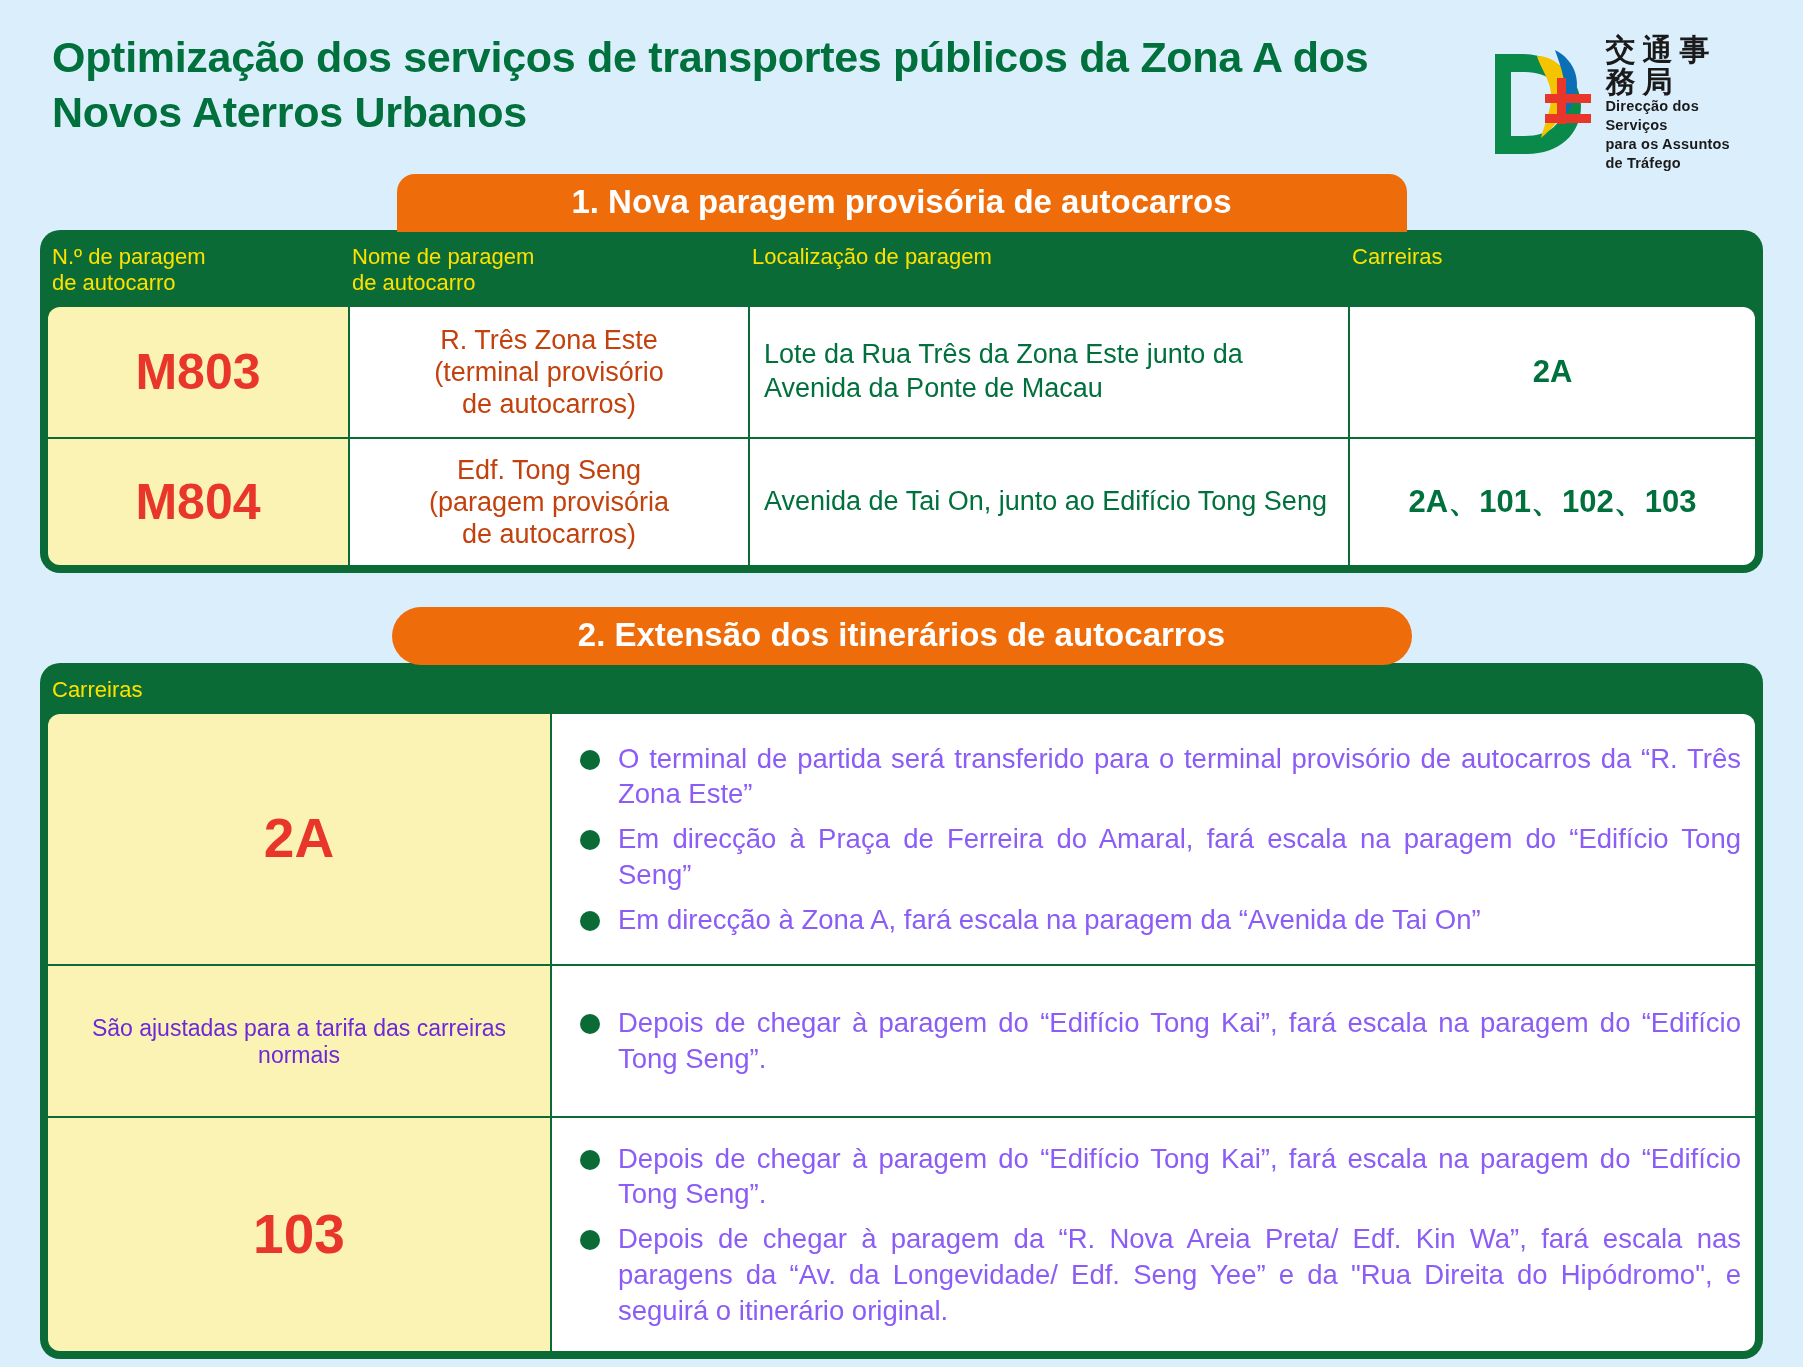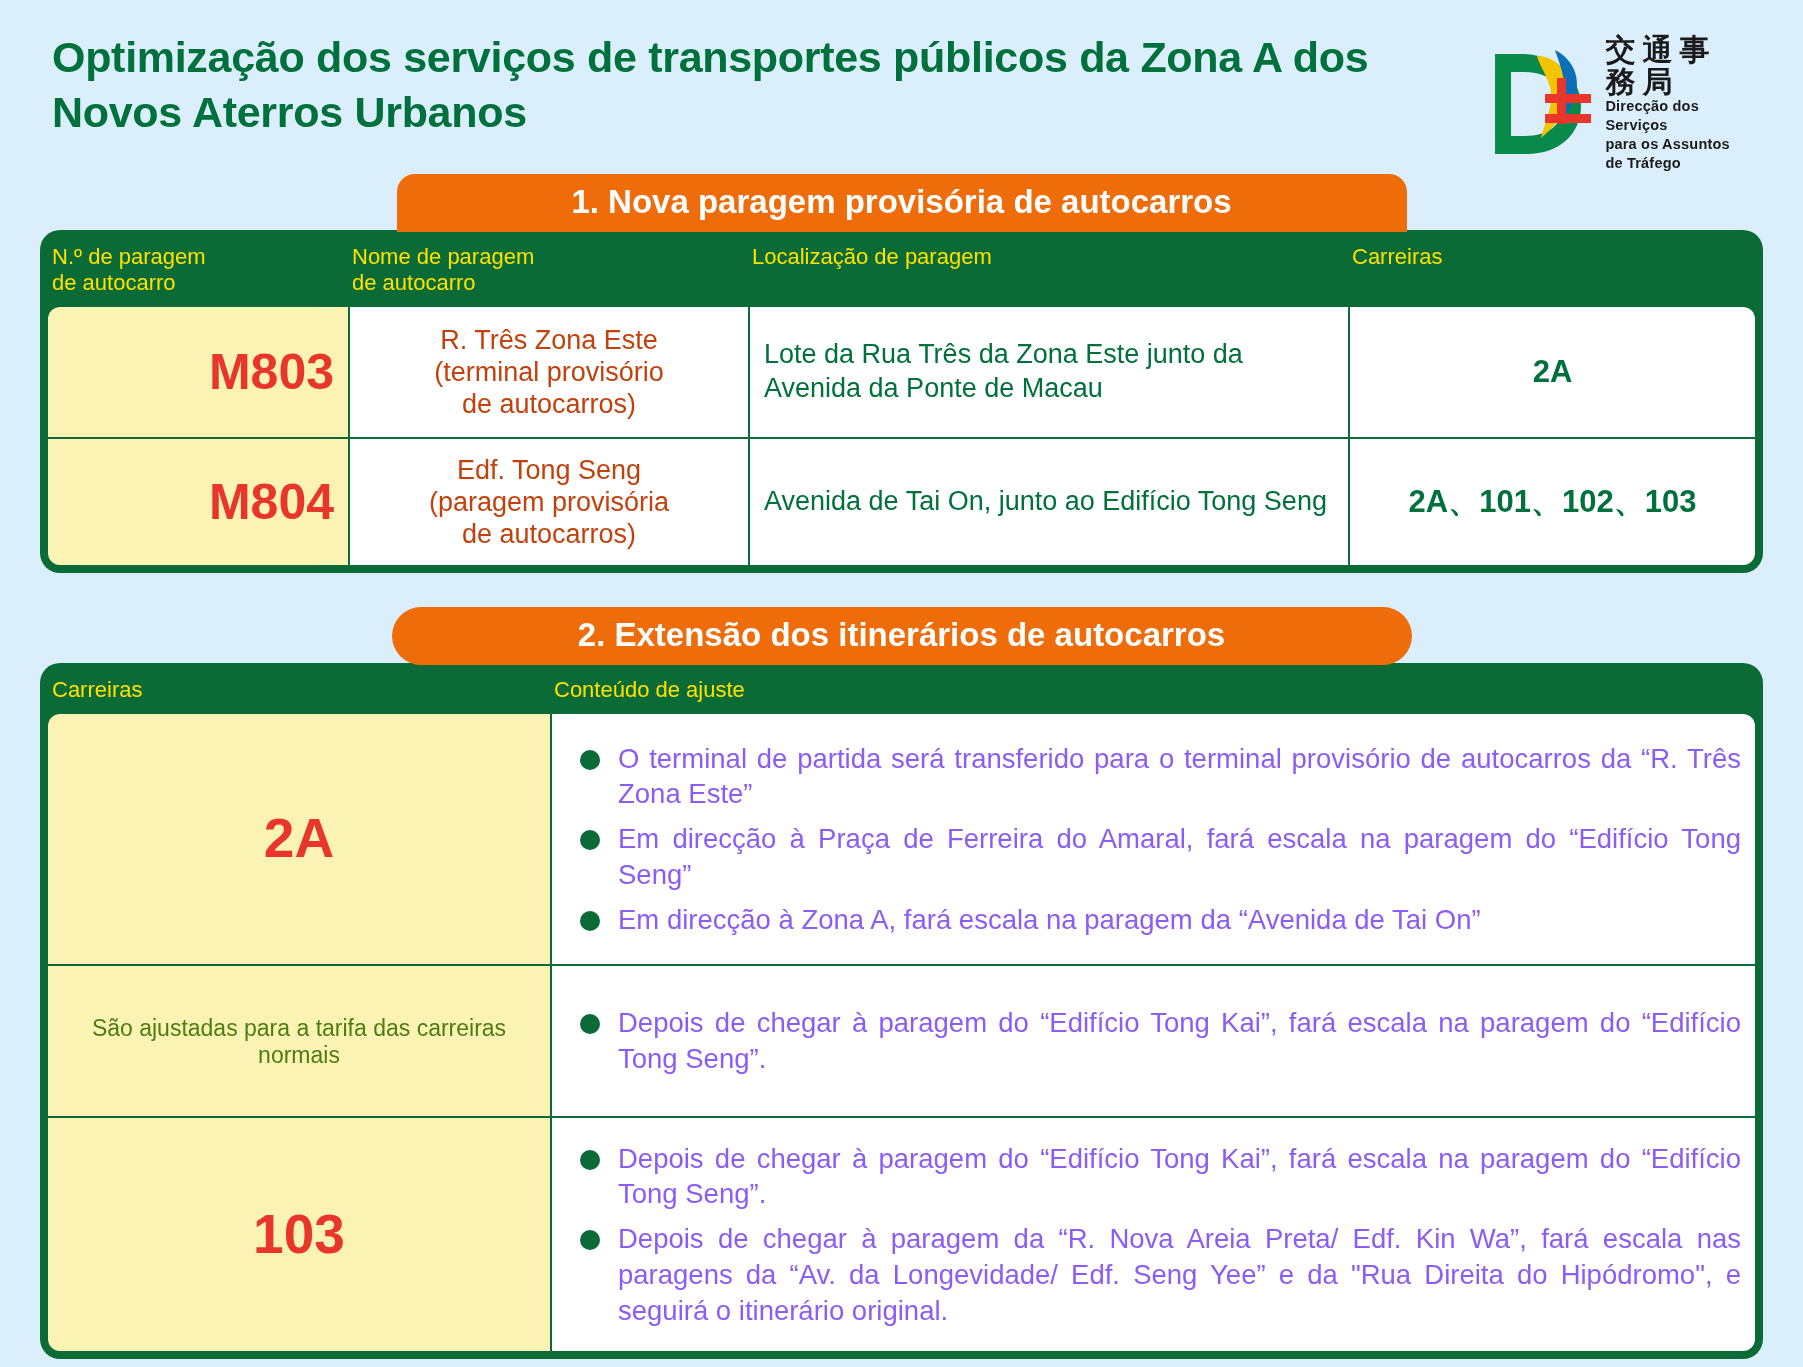--- a/index.html
+++ b/index.html
@@ -50,21 +50,21 @@
     border-radius:20px;
     padding:8px;
     margin-top:-2px;
   }
   .thead { display:flex; color:#ffe100; font-size:22px; text-align:left; }
   .thead > div { padding:6px 4px 10px; line-height:1.22; }
   .tbody { background:#0a6b37; border-radius:12px; overflow:hidden; }
   .trow { display:flex; }
   .trow + .trow { border-top:2px solid #0a6b37; }
   .cell { padding:10px 14px; background:#ffffff; border-left:2px solid #0a6b37; display:flex; align-items:center; }
-  .cell:first-child { border-left:none;justify-content:flex-end; }
+  .cell:first-child { border-left:none; }
   .cell-yellow { background:#fbf3b4; justify-content:center; }
 
   
   .c1 { width:300px; }
   .c2 { width:400px; }
   .c3 { width:600px; }
   .c4 { flex:1; }
 
   .stop-no { color:#e8362a; font-size:50px; font-weight:bold; }
   .stop-name { color:#c2410c; font-size:27px; text-align:center; line-height:1.2; width:100%; }
@@ -73,21 +73,21 @@
 
   .sec1-row1 { height:130px; }
   .sec1-row2 { height:128px; }
 
   
   .s2 { margin-top:34px; }
   .s2 .banner { min-width:1020px;border-radius:29px; }
   .s2c1 { width:502px; }
   .s2c2 { flex:1; }
   .s2-route { color:#e8362a; font-size:55px; font-weight:bold; text-align:center; width:100%; line-height:1.05;}
-  .s2-route small { display:block; color:#4d7c0f; font-size:23px; font-weight:normal; margin-top:2px; line-height:1.18;}
+  .s2-route small { display:block; color:#6d28d9; font-size:23px; font-weight:normal; margin-top:2px; line-height:1.18;}
   .bullets { list-style:none; margin:0; padding:0; width:100%; }
   .bullets li {
     color:#8b5cf6; font-size:27.5px; line-height:1.3;
     padding-left:52px; position:relative; margin:9px 0; text-align:justify;
   }
   .bullets li:before {
     content:""; position:absolute; left:14px; top:9px;
     width:20px; height:20px; border-radius:50%; background:#0a6b37;
   }
   .r2a { height:250px; }
@@ -187,21 +187,20 @@
   </div>
 
   <div class="section s2">
     <div class="banner-row">
       <div class="banner">2. Extensão dos itinerários de autocarros</div>
     </div>
 
     <div class="table-shell">
       <div class="thead">
         <div class="s2c1">Carreiras</div>
-        <div class="s2c2">Conteúdo de ajuste</div>
       </div>
 
       <div class="tbody">
 
         <div class="trow r2a">
           <div class="cell cell-yellow s2c1">
             <div class="s2-route">2A</div>
           </div>
           <div class="cell s2c2">
             <ul class="bullets">

